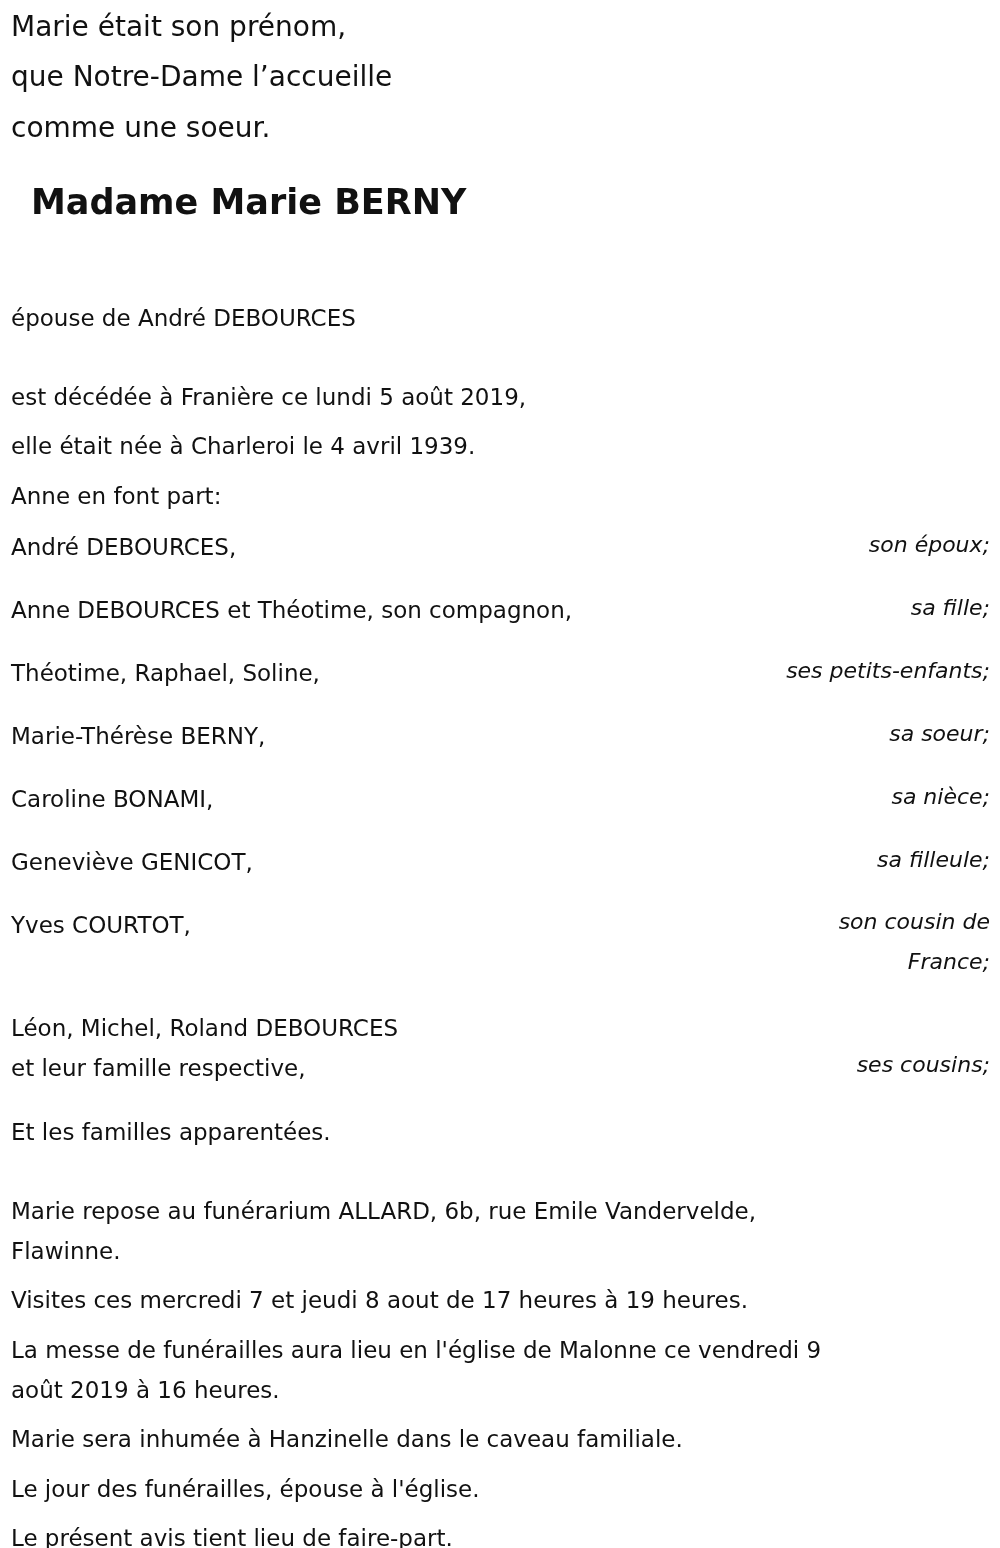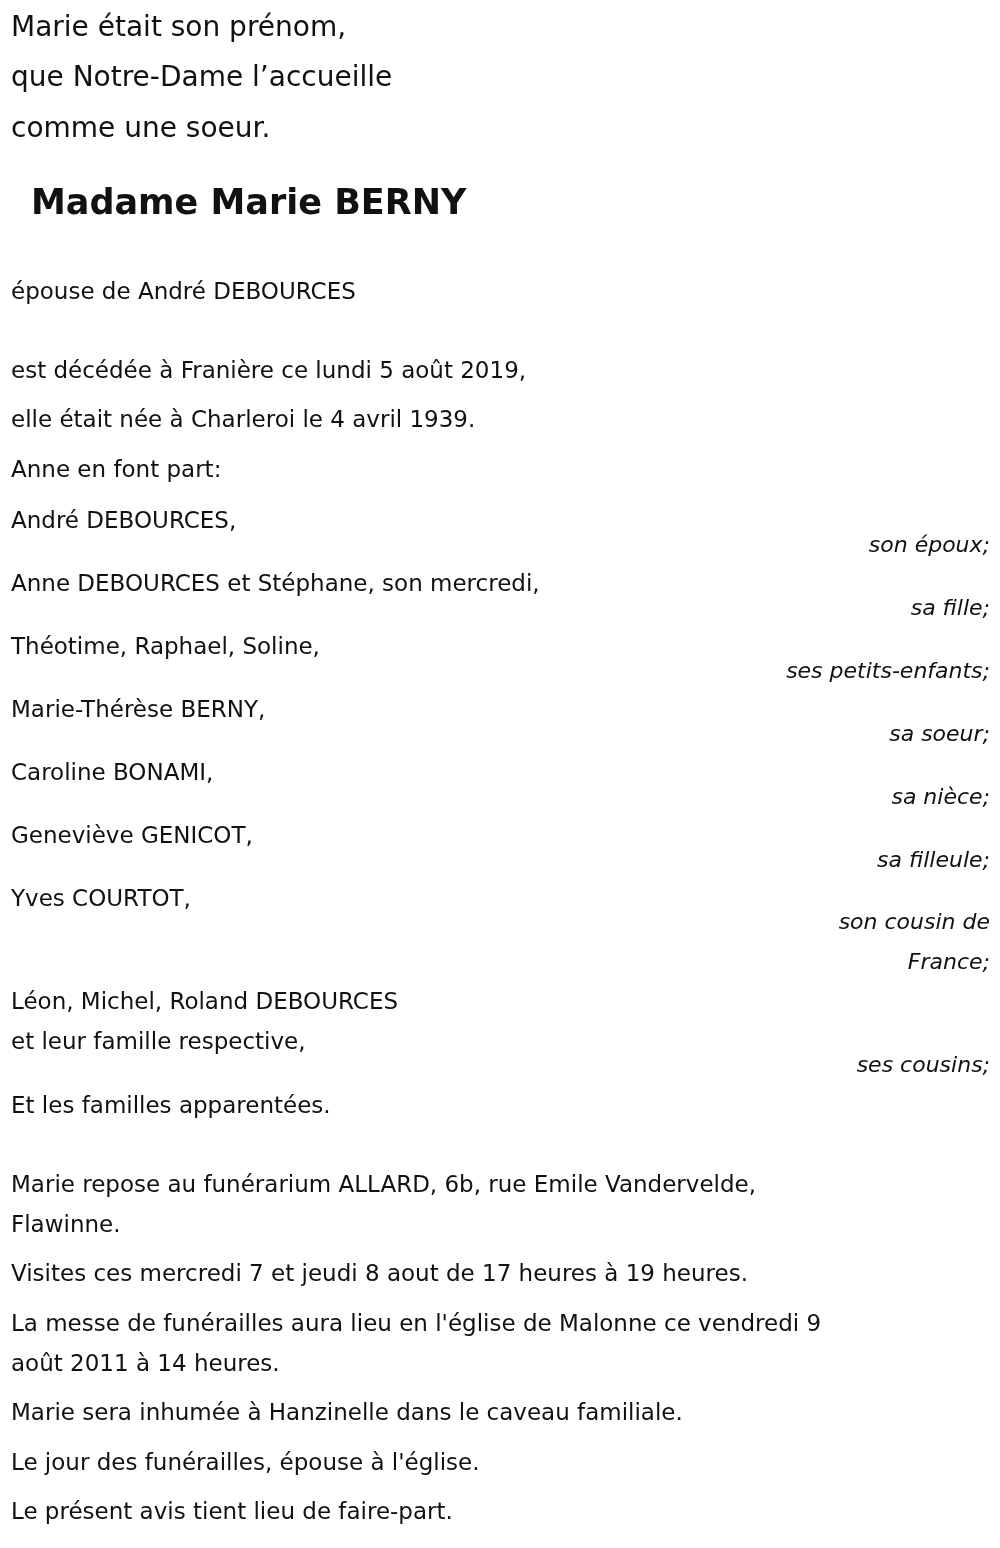--- a/index.html
+++ b/index.html
@@ -1,41 +1,41 @@
 <!DOCTYPE html>
 <html><head>
 <meta charset="utf-8">
 <style>
   html,body{margin:0;padding:0;background:#fff;}
   body{width:1000px;height:1548px;position:relative;overflow:hidden;color:#111;font-family:"DejaVu Sans","Liberation Sans",sans-serif;}
   .abs{position:absolute;left:11px;white-space:nowrap;}
   .intro{font-weight:normal;font-size:28px;}
   .title{font-weight:bold;font-size:35px;margin-left:20px;}
-  .txt{font-size:23px;}
+  .txt{font-size:23px;margin-top:27px;}
   .role{position:absolute;right:10px;font-style:italic;font-size:22px;text-align:left;white-space:nowrap;}
 </style>
 </head>
 <body>
 
 <div>
   <div class="abs intro" style="top:10px">Marie était son prénom,</div>
   <div class="abs intro" style="top:60px">que Notre-Dame l’accueille</div>
   <div class="abs intro" style="top:111px">comme une soeur.</div>
 
   <div class="abs title" style="top:182px">Madame Marie BERNY</div>
 
   <div class="abs txt" style="top:278px">épouse de André DEBOURCES</div>
   <div class="abs txt" style="top:357px">est décédée à Franière ce lundi 5 août 2019,</div>
   <div class="abs txt" style="top:406px">elle était née à Charleroi le 4 avril 1939.</div>
   <div class="abs txt" style="top:456px">Anne en font part:</div>
 
   <div class="abs txt" style="top:507px">André DEBOURCES,</div>
   <div class="role" style="top:532px">son époux;</div>
 
-  <div class="abs txt" style="top:570px">Anne DEBOURCES et Stéphane, son mercredi,</div>
+  <div class="abs txt" style="top:570px">Anne DEBOURCES et Théotime, son compagnon,</div>
   <div class="role" style="top:595px">sa fille;</div>
 
   <div class="abs txt" style="top:633px">Théotime, Raphael, Soline,</div>
   <div class="role" style="top:658px">ses petits-enfants;</div>
 
   <div class="abs txt" style="top:696px">Marie-Thérèse BERNY,</div>
   <div class="role" style="top:721px">sa soeur;</div>
 
   <div class="abs txt" style="top:759px">Caroline BONAMI,</div>
   <div class="role" style="top:784px">sa nièce;</div>
@@ -50,17 +50,17 @@
   <div class="abs txt" style="top:988px">Léon, Michel, Roland DEBOURCES</div>
   <div class="abs txt" style="top:1028px">et leur famille respective,</div>
   <div class="role" style="top:1052px">ses cousins;</div>
 
   <div class="abs txt" style="top:1092px">Et les familles apparentées.</div>
 
   <div class="abs txt" style="top:1171px">Marie repose au funérarium ALLARD, 6b, rue Emile Vandervelde,</div>
   <div class="abs txt" style="top:1211px">Flawinne.</div>
   <div class="abs txt" style="top:1260px">Visites ces mercredi 7 et jeudi 8 aout de 17 heures à 19 heures.</div>
   <div class="abs txt" style="top:1310px">La messe de funérailles aura lieu en l'église de Malonne ce vendredi 9</div>
-  <div class="abs txt" style="top:1350px">août 2011 à 14 heures.</div>
+  <div class="abs txt" style="top:1350px">août 2019 à 16 heures.</div>
   <div class="abs txt" style="top:1399px">Marie sera inhumée à Hanzinelle dans le caveau familiale.</div>
   <div class="abs txt" style="top:1449px">Le jour des funérailles, épouse à l'église.</div>
   <div class="abs txt" style="top:1498px">Le présent avis tient lieu de faire-part.</div>
 </div>
 
 </body></html>

